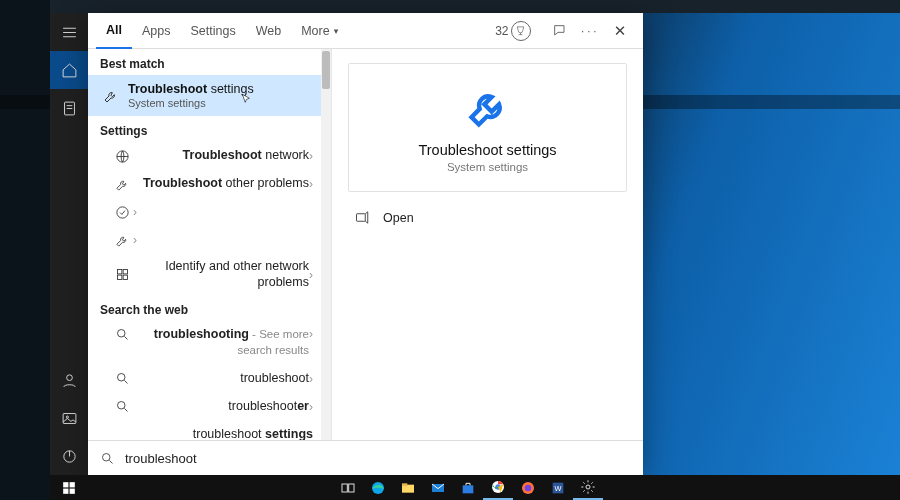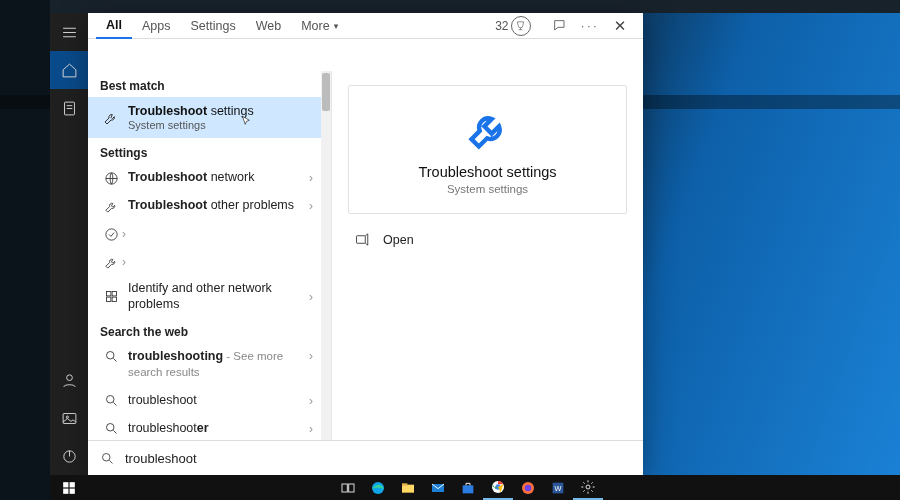--- a/index.html
+++ b/index.html
@@ -19,42 +19,42 @@
   }
   .activity-bar .ab-btn { width: 38px; height: 38px; display: flex; align-items: center; justify-content: center; cursor: pointer; }
   .activity-bar .ab-btn svg { width: 17px; height: 17px; stroke: #e6e6e6; fill: none; stroke-width: 1.3; }
   .ab-spacer { flex: 1; }
   .search-panel {
     position: absolute; left: 88px; top: 13px; width: 555px; height: 462px;
     background: #fff; box-shadow: 0 6px 30px rgba(0,0,0,0.35);
     display: flex; flex-direction: column;
   }
   .tabs {
-    height: 26px; display: flex; align-items: center; padding: 0 8px; border-bottom: 1px solid #ddd;
+    height: 36px; display: flex; align-items: center; padding: 0 8px; border-bottom: 1px solid #ddd;
     font-size: 12.5px; color: #555;
   }
   .tab { padding: 0 10px; height: 100%; display: flex; align-items: center; cursor: pointer; }
   .tab.active { color: #111; font-weight: 600; border-bottom: 2px solid #1a73e8; margin-bottom: -1px; }
   .tab.more::after { content: "▾"; font-size: 9px; margin-left: 4px; }
   .tabs-spacer { flex: 1; }
   .tabs .pill { font-size: 12px; color: #555; margin-right: 2px; }
   .tabs .circ { width: 20px; height: 20px; border: 1.2px solid #666; border-radius: 50%; display:flex;align-items:center;justify-content:center; margin-right:14px;}
   .tabs .circ svg{width:11px;height:11px;stroke:#555;fill:none;stroke-width:1.4;}
   .tabs .micon { width: 18px; height: 18px; margin: 0 6px; display:flex;align-items:center;justify-content:center;}
   .tabs .micon svg{width:16px;height:16px;stroke:#555;fill:none;stroke-width:1.3;}
   .tabs .dots{letter-spacing:2px;color:#666;margin:0 6px;}
   .tabs .close{width:30px;text-align:center;color:#444;font-size:15px;cursor:pointer;}
-  .body { flex: 1; display: flex; min-height: 0; margin-top: 32px; }
+  .body { flex: 1; display: flex; min-height: 0; }
   .left { width: 244px; border-right: 1px solid #e6e6e6; position: relative; overflow: hidden; }
   .scrollbar { position: absolute; right: 0; top: 0; width: 10px; height: 100%; background: #f1f1f1; }
   .scrollbar .thumb { position: absolute; left: 1px; right: 1px; top: 2px; height: 38px; background: #bcbcbc; border-radius: 2px; }
   .group-title { font-size: 12px; font-weight: 600; color: #222; padding: 8px 12px 4px; }
   .row {
-    display: flex; align-items: center; padding: 5px 18px 5px 12px; cursor: pointer;
-    font-size: 12.5px; color: #222; position: relative; min-height: 28px;
+    display: flex; align-items: center; padding: 5px 18px 5px 23px; cursor: pointer;
+    font-size: 12.5px; color: #222; position: relative; min-height: 28px; text-align: right;
   }
   .row .ricon { width: 22px; display: flex; align-items: center; justify-content: center; flex-shrink:0; }
   .row .ricon svg { width: 15px; height: 15px; stroke: #333; fill: none; stroke-width: 1.4; }
   .row .rtext { flex: 1; padding-left: 6px; line-height: 1.25; }
   .row .rtext b { font-weight: 600; }
   .row .chev { color: #999; font-size: 12px; }
   .row.web .rtext span.tail { color: #888; font-size: 11.5px; }
   .best {
     background: #cfe8ff; padding: 7px 12px; display: flex; align-items: center; position:relative;
   }

